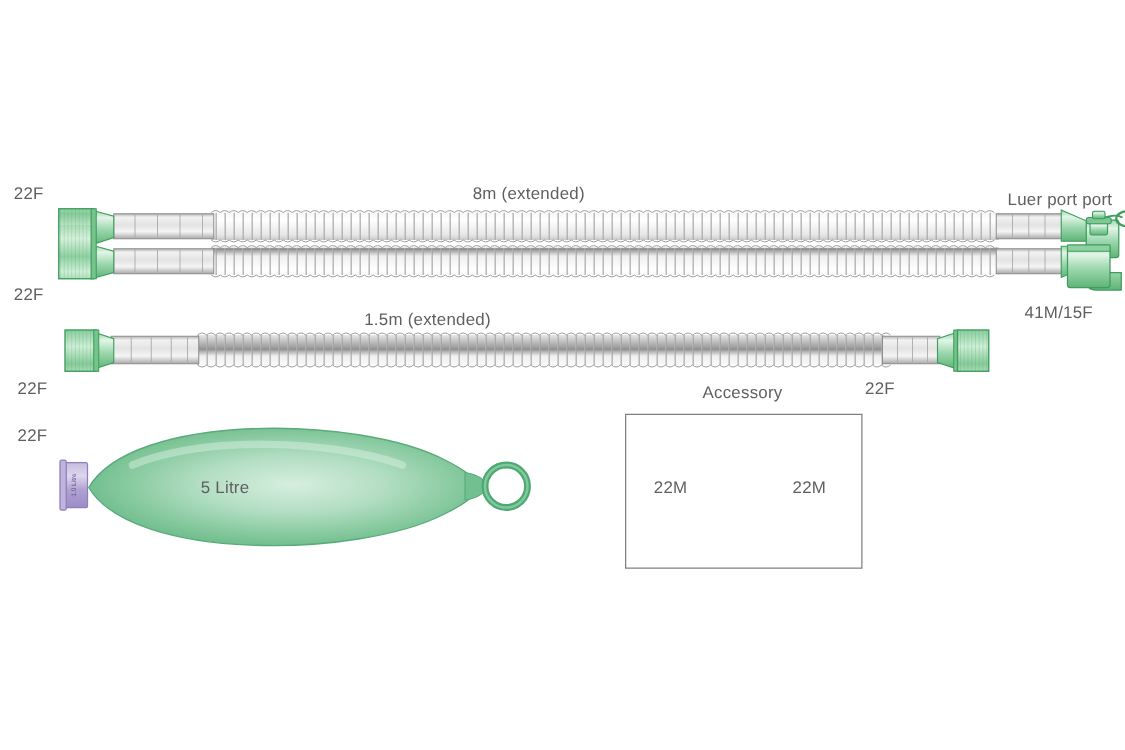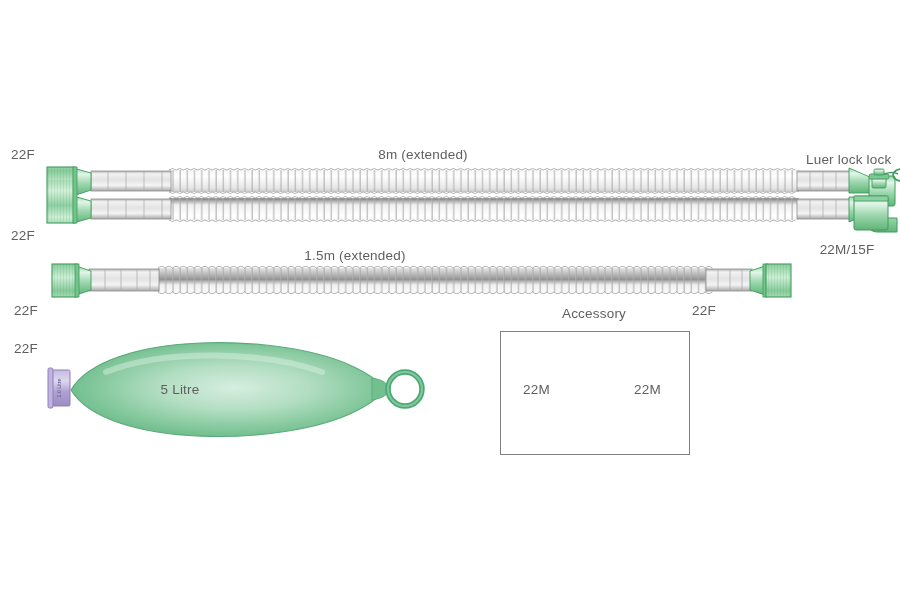--- a/index.html
+++ b/index.html
@@ -356,27 +356,27 @@
   </svg>
 
   <div class="acc-box" style="left:500px; top:331px; width:190px; height:124px;"></div>
 
   <div class="lbl" style="left:11px; top:147px;">22F</div>
 
   <div class="lbl" style="left:11px; top:228px;">22F</div>
 
   <div class="lbl lbl-center" style="left:423px; top:147px;">8m (extended)</div>
 
-  <div class="lbl" style="left:806px; top:152px;">Luer lock lock</div>
-
-  <div class="lbl lbl-center" style="left:847px; top:242px;">22M/15F</div>
+  <div class="lbl" style="left:806px; top:152px;">Luer port port</div>
+
+  <div class="lbl lbl-center" style="left:847px; top:242px;">41M/15F</div>
 
   <div class="lbl" style="left:14px; top:303px;">22F</div>
 
-  <div class="lbl lbl-center" style="left:355px; top:248px;text-align:right;">1.5m (extended)</div>
+  <div class="lbl lbl-center" style="left:342px; top:248px;text-align:right;">1.5m (extended)</div>
 
   <div class="lbl" style="left:692px; top:303px;">22F</div>
 
   <div class="lbl" style="left:14px; top:341px;">22F</div>
 
   <div class="lbl lbl-center" style="left:180px; top:382px;">5 Litre</div>
 
   <div class="lbl lbl-center" style="left:594px; top:306px;">Accessory</div>
 
   <div class="lbl" style="left:523px; top:382px;">22M</div>

